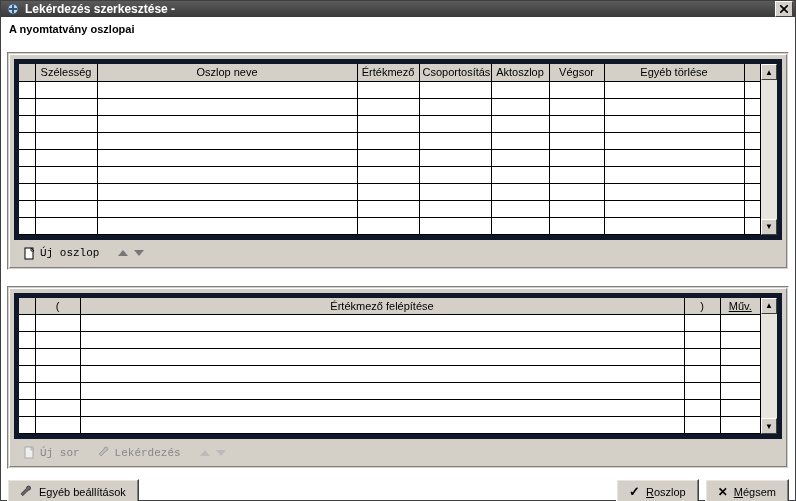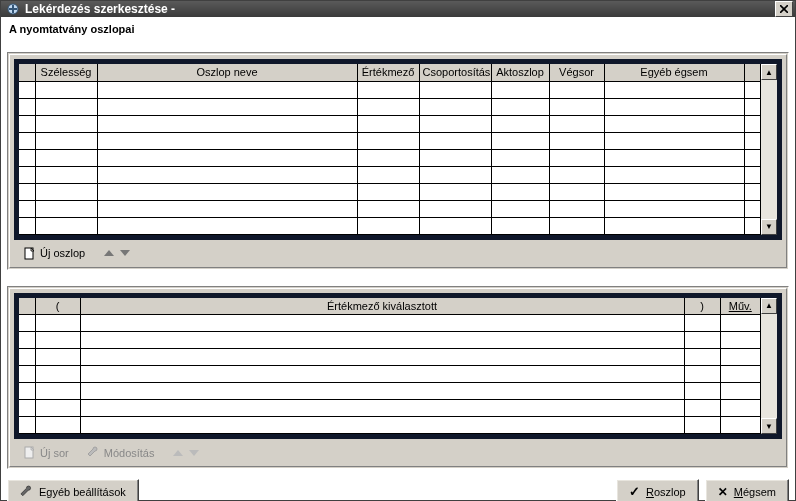--- a/index.html
+++ b/index.html
@@ -136,20 +136,21 @@
   }
   .tool-btn {
     display: inline-flex;
     align-items: center;
     gap: 4px;
     padding: 2px 6px;
     border: 1px solid transparent;
     cursor: pointer;
     font-size: 11px;
     color: #000;
+    font-family: Liberation Mono, monospace;
   }
   .tool-btn.disabled { color: #888; cursor: default; }
   .tool-icon {
     width: 13px; height: 13px;
     display: inline-flex;
     align-items: center;
     justify-content: center;
   }
   .arrow-btns {
     display: inline-flex;
@@ -230,21 +231,21 @@
             </colgroup>
             <tbody>
                 <tr>
               <th></th>
               <th>Szélesség</th>
               <th>Oszlop neve</th>
               <th>Értékmező</th>
               <th>Csoportosítás</th>
               <th>Aktoszlop</th>
               <th>Végsor</th>
-              <th>Egyéb égsem</th>
+              <th>Egyéb törlése</th>
               <th></th>
             </tr>
             <tr>
                   <td></td>
                   <td></td>
                   <td></td>
                   <td></td>
                   <td></td>
                   <td></td>
                   <td></td>
@@ -373,21 +374,21 @@
               <col style="width:16px">
                 <col style="width:45px">
                 <col>
               <col style="width:36px">
                 <col style="width:40px">
             </colgroup>
             <tbody>
                 <tr>
               <th></th>
               <th>(</th>
-              <th>Értékmező kiválasztott</th>
+              <th>Értékmező felépítése</th>
               <th>)</th>
               <th>Műv.</th>
             </tr>
             <tr>
                   <td></td>
                   <td></td>
                   <td></td>
                   <td></td>
                   <td></td>
                 </tr>
@@ -450,21 +451,21 @@
                 </svg>
             </span>
             <span>Új sor</span>
           </span>
           <span class="tool-btn disabled">
             <span class="tool-icon">
               <svg width="13" height="13" viewBox="0 0 13 13">
                   <path d="M3 10 L8 5 A2 2 0 1 0 6 3 L1 8 Z" fill="#bbb" stroke="#999" stroke-width="0.8"></path>
                 </svg>
             </span>
-            <span>Módosítás</span>
+            <span>Lekérdezés</span>
           </span>
           <span class="arrow-btns">
             <span class="arrow-up" style="border-bottom-color:#bbb"></span>
             <span class="arrow-down" style="border-top-color:#bbb"></span>
           </span>
         </div>
       </div>
     </div>
 
   </div>

